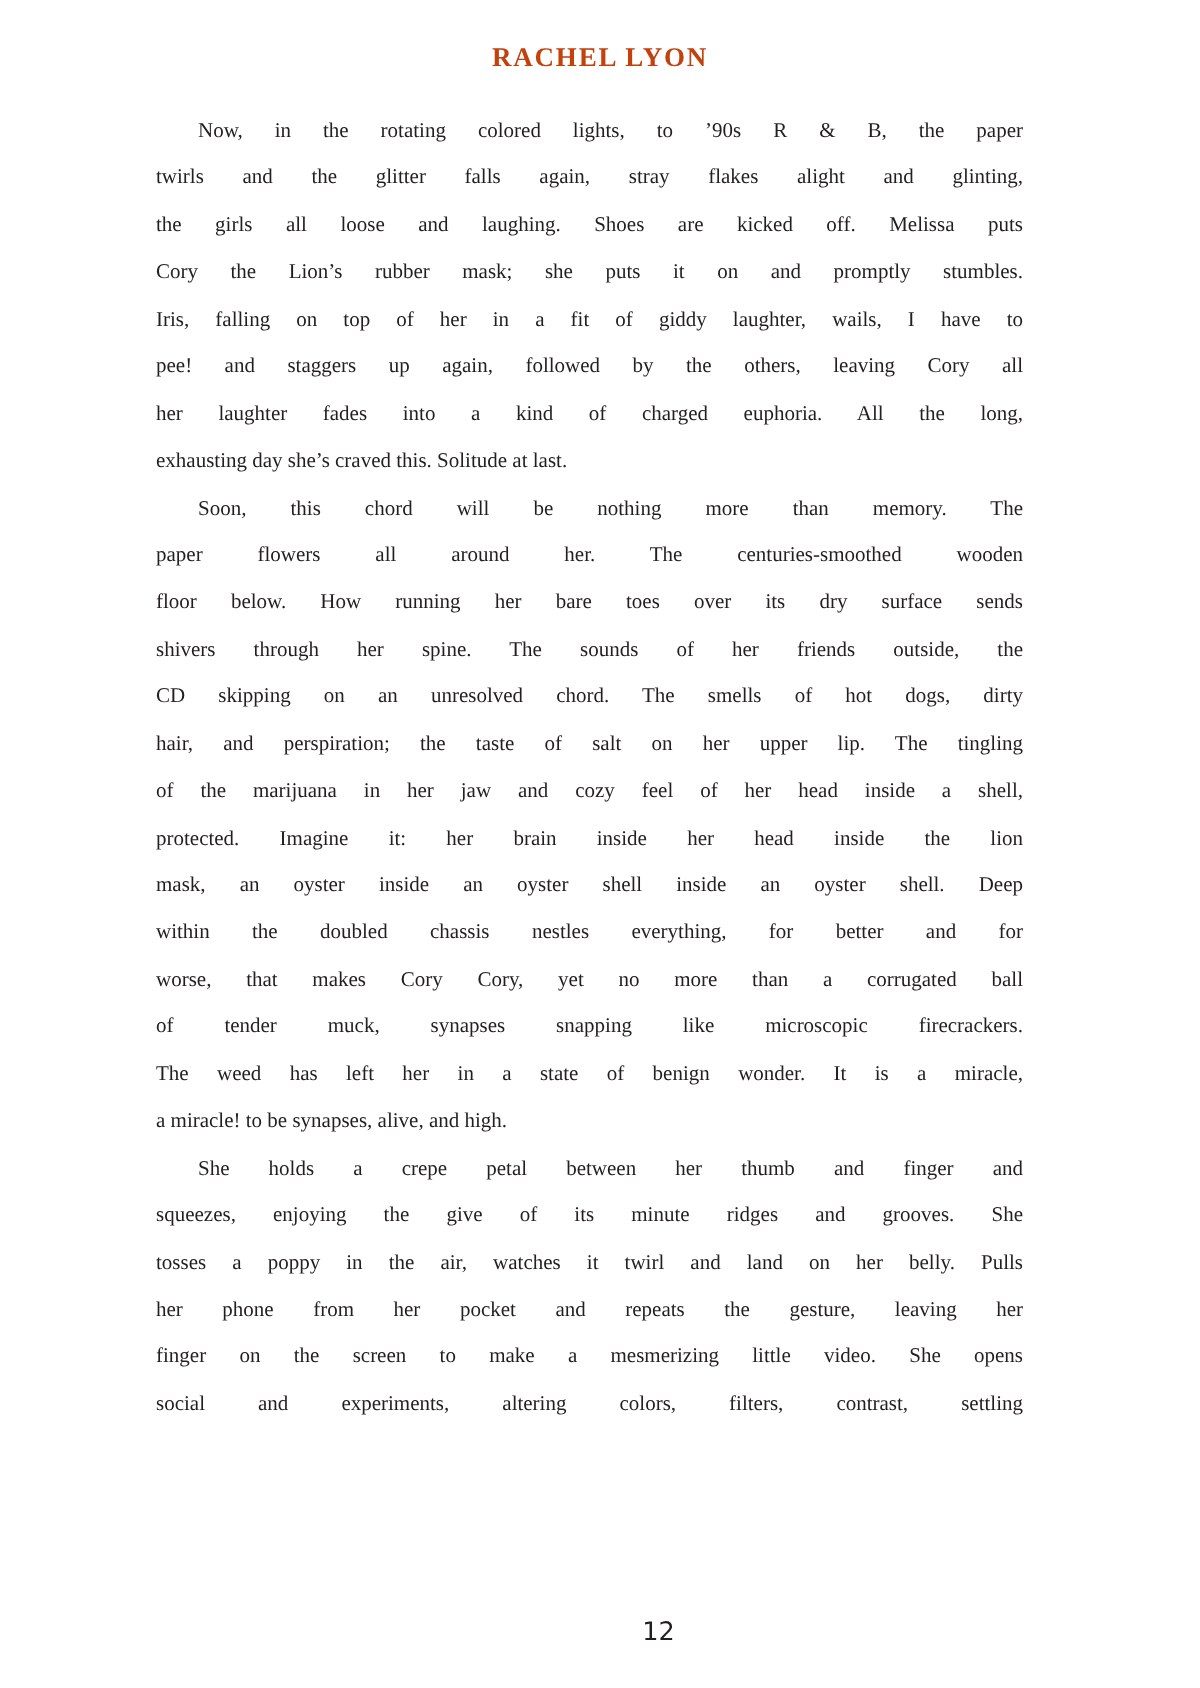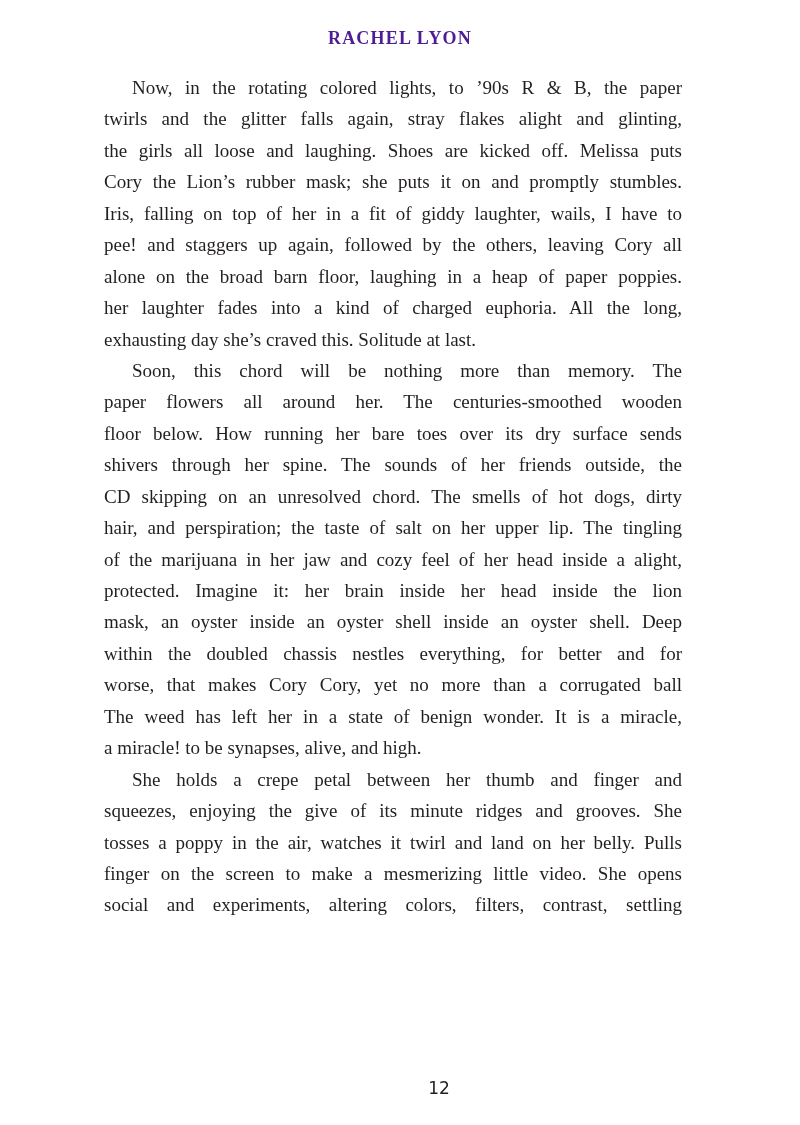--- a/index.html
+++ b/index.html
@@ -17,33 +17,33 @@
     }
     .running-head {
       position: absolute;
       top: 28px;
       left: 0;
       width: 800px;
       text-align: center;
       font-weight: bold;
       font-size: 18px;
       letter-spacing: 1.2px;
-      color: #4c1d95;
+      color: #c2410c;
     }
     .body-text {
       position: absolute;
       top: 72px;
       left: 104px;
       width: 578px;
     }
     .line {
       display: block;
       height: 31.45px;
       line-height: 31.45px;
-      font-size: 19px;
+      font-size: 14px;
       text-align: justify;
       text-align-last: justify;
       white-space: nowrap;
       overflow: visible;
     }
     .line.indent {
       padding-left: 28px;
     }
     .line.last {
       text-align-last: left;
@@ -67,43 +67,44 @@
 
 <div class="body-text">
 
   <div>
     <span class="line indent">Now, in the rotating colored lights, to ’90s R &amp; B, the paper</span>
     <span class="line">twirls and the glitter falls again, stray flakes alight and glinting,</span>
     <span class="line">the girls all loose and laughing. Shoes are kicked off. Melissa puts</span>
     <span class="line">Cory the Lion’s rubber mask; she puts it on and promptly stumbles.</span>
     <span class="line">Iris, falling on top of her in a fit of giddy laughter, wails, I have to</span>
     <span class="line">pee! and staggers up again, followed by the others, leaving Cory all</span>
-    <span class="line">alone on the broad barn floor, laughing in a heap of paper poppies.</span>
     <span class="line">her laughter fades into a kind of charged euphoria. All the long,</span>
     <span class="line last">exhausting day she’s craved this. Solitude at last.</span>
   </div>
 
   <div>
     <span class="line indent">Soon, this chord will be nothing more than memory. The</span>
     <span class="line">paper flowers all around her. The centuries-smoothed wooden</span>
     <span class="line">floor below. How running her bare toes over its dry surface sends</span>
     <span class="line">shivers through her spine. The sounds of her friends outside, the</span>
     <span class="line">CD skipping on an unresolved chord. The smells of hot dogs, dirty</span>
     <span class="line">hair, and perspiration; the taste of salt on her upper lip. The tingling</span>
-    <span class="line">of the marijuana in her jaw and cozy feel of her head inside a alight,</span>
+    <span class="line">of the marijuana in her jaw and cozy feel of her head inside a shell,</span>
     <span class="line">protected. Imagine it: her brain inside her head inside the lion</span>
     <span class="line">mask, an oyster inside an oyster shell inside an oyster shell. Deep</span>
     <span class="line">within the doubled chassis nestles everything, for better and for</span>
     <span class="line">worse, that makes Cory Cory, yet no more than a corrugated ball</span>
+    <span class="line">of tender muck, synapses snapping like microscopic firecrackers.</span>
     <span class="line">The weed has left her in a state of benign wonder. It is a miracle,</span>
     <span class="line last">a miracle! to be synapses, alive, and high.</span>
   </div>
 
   <div>
     <span class="line indent">She holds a crepe petal between her thumb and finger and</span>
     <span class="line">squeezes, enjoying the give of its minute ridges and grooves. She</span>
     <span class="line">tosses a poppy in the air, watches it twirl and land on her belly. Pulls</span>
+    <span class="line">her phone from her pocket and repeats the gesture, leaving her</span>
     <span class="line">finger on the screen to make a mesmerizing little video. She opens</span>
     <span class="line">social and experiments, altering colors, filters, contrast, settling</span>
   </div>
 </div>
 
 <div class="folio">12</div>
 
 </body></html>

